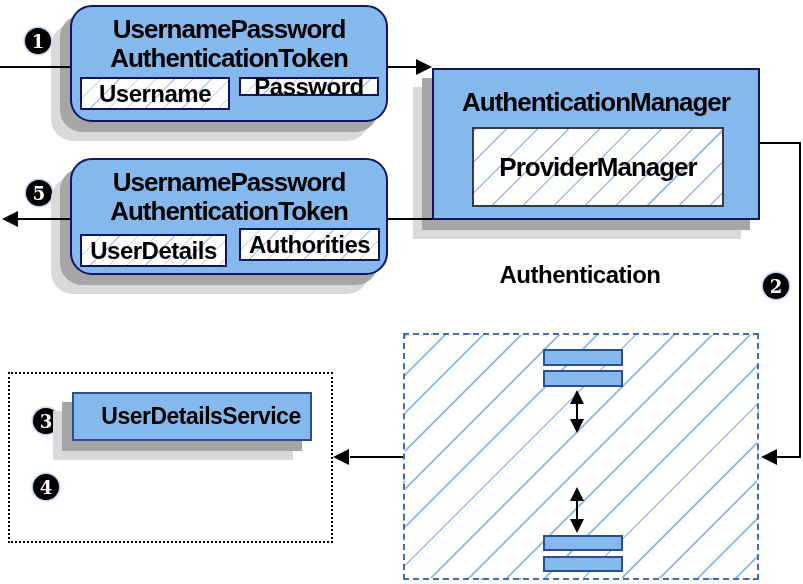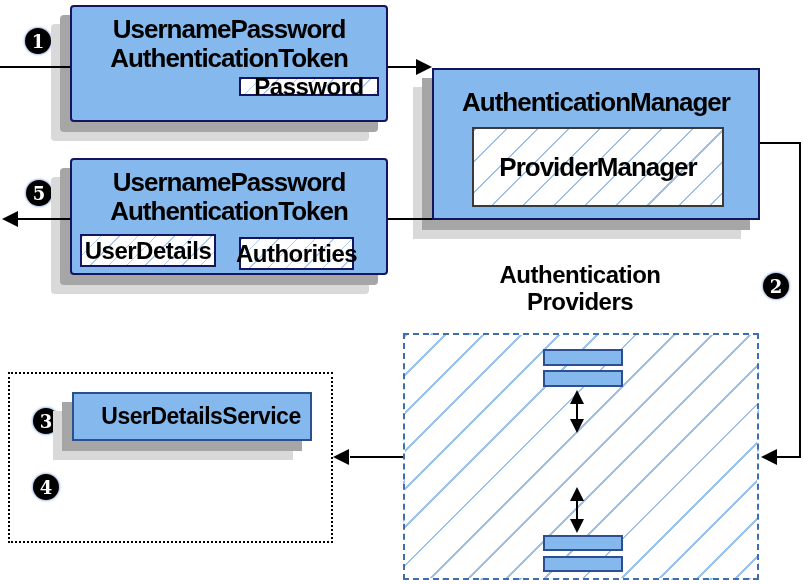--- a/index.html
+++ b/index.html
@@ -9,21 +9,21 @@
   }
 
   
   .bluebox {
     position:absolute; box-sizing:border-box;
     background:#85b8ec; border:2px solid #14145f;
   }
   .shadow {
     box-shadow:-10px 10px 0 0 #a6a6a6, -19px 19px 0 0 #d9d9d9;
   }
-  .rounded { border-radius:4px; }
+  .rounded { border-radius:22px; }
   .midborder { border-color:#2d4f8f; }
 
   .title {
     position:absolute; left:0; right:0; text-align:center;
     font-weight:bold; color:#000; font-size:26px; line-height:29px;
     letter-spacing:-1px;
   }
 
   .field {
     position:absolute; box-sizing:border-box;
@@ -92,40 +92,40 @@
   <div class="step" style="left:763px; top:273px;">2</div>
   <div class="step" style="left:33px; top:408px;">3</div>
   <div class="step" style="left:33px; top:474px;">4</div>
   <div class="step" style="left:26px; top:180px;">5</div>
 
   <div class="bluebox rounded shadow" style="left:70px; top:5px; width:318px; height:117px;">
     <div class="title" style="top:8px;">
       <div>UsernamePassword</div>
       <div>AuthenticationToken</div>
     </div>
+    <div class="field" style="left:8px; top:70px; width:150px; height:33px;">Username</div>
     <div class="field" style="left:167px; top:70px; width:140px; height:19px;">Password</div>
   </div>
 
   <div class="bluebox rounded shadow" style="left:70px; top:158px; width:318px; height:117px;">
     <div class="title" style="top:8px;">
       <div>UsernamePassword</div>
       <div>AuthenticationToken</div>
     </div>
-    <div class="field" style="left:8px; top:74px; width:136px; height:33px;">UserDetails</div>
-    <div class="field" style="left:167px; top:77px; width:115px; height:33px;">Authorities</div>
+    <div class="field" style="left:8px; top:74px; width:147px; height:33px;">UserDetails</div>
+    <div class="field" style="left:167px; top:68px; width:141px; height:33px;">Authorities</div>
   </div>
 
   <div class="bluebox shadow" style="left:432px; top:68px; width:328px; height:152px;">
     <div class="title" style="top:18px;">AuthenticationManager</div>
     <div class="provider-manager hatch-md" style="left:38px; top:57px; width:252px; height:80px;">ProviderManager</div>
   </div>
 
   <div class="title" style="left:455px; top:261px; width:250px; right:auto; font-size:24px; line-height:27px; letter-spacing:-0.5px;">
     <div>Authentication</div>
-    <div>Providers</div>
   </div>
 
   <div class="dashed-region hatch-lg" style="left:403px; top:333px; width:356px; height:247px;"></div>
 
   <div class="bar" style="left:543px; top:349px; width:80px; height:17px;"></div>
   <div class="bar" style="left:543px; top:370px; width:80px; height:17px;"></div>
 
   <div class="bar" style="left:543px; top:535px; width:80px; height:16px;"></div>
   <div class="bar" style="left:543px; top:556px; width:80px; height:16px;"></div>
 

